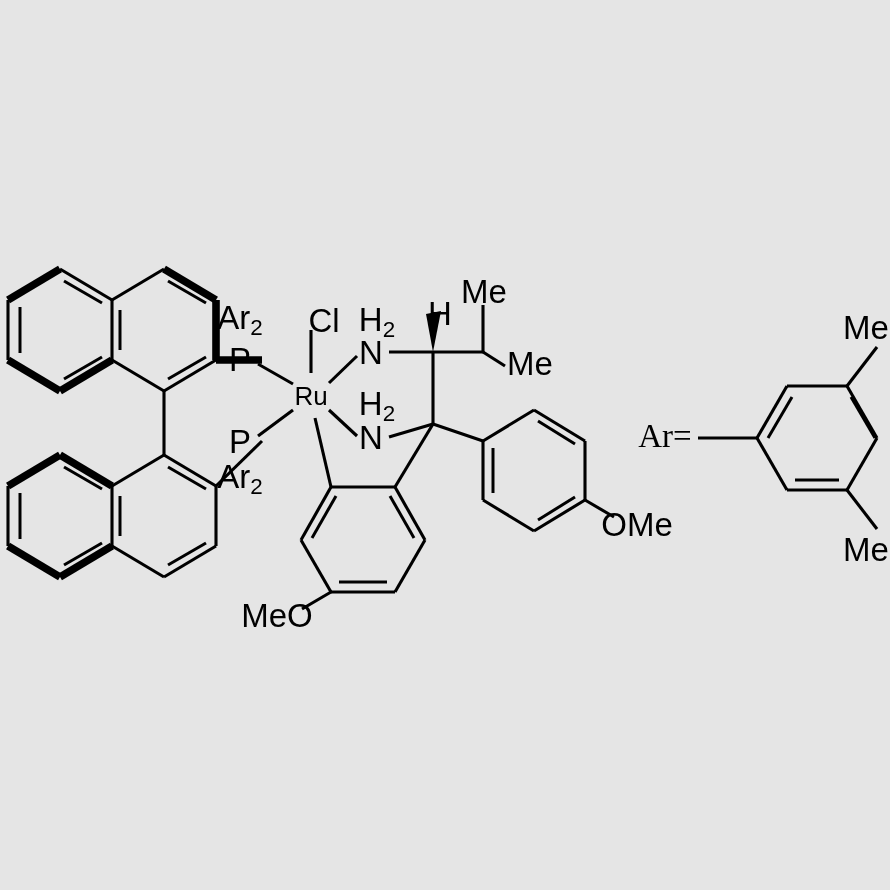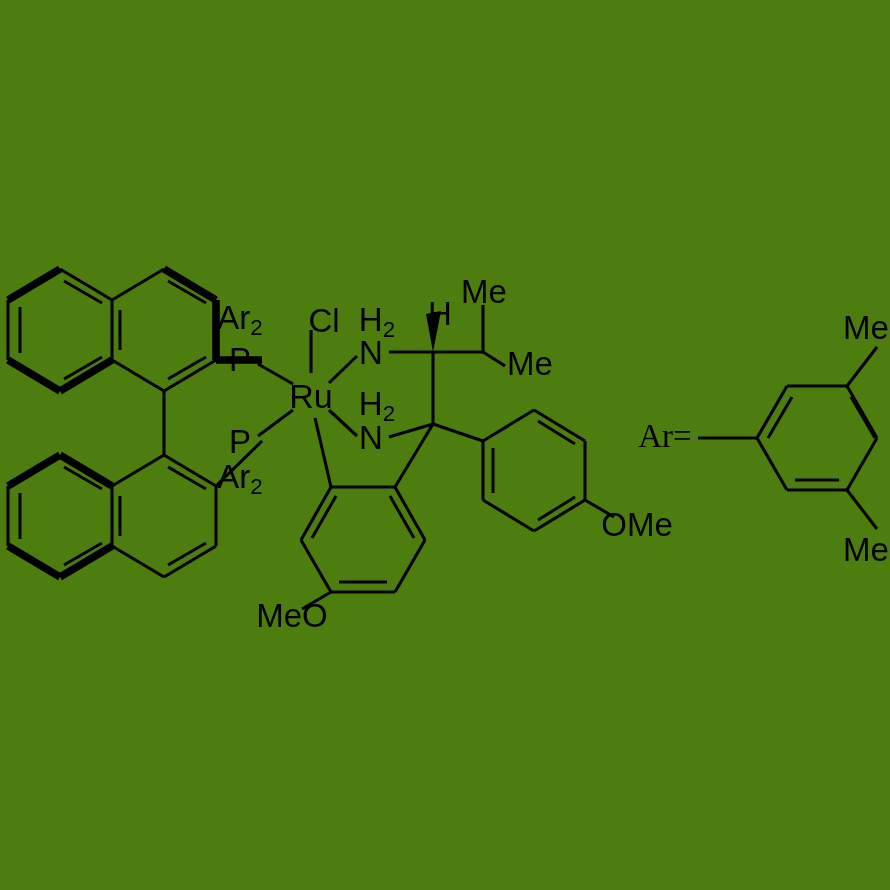--- a/index.html
+++ b/index.html
@@ -5,21 +5,21 @@
 <style>
   html, body {
     margin: 0;
     padding: 0;
     background: #ffffff;
   }
   #canvas {
     position: relative;
     width: 890px;
     height: 890px;
-    background: #4d7c0f;
+    background: #e5e5e5;
     font-family: "Liberation Sans", sans-serif;
   }
   svg.structure {
     position: absolute;
     left: 0;
     top: 0;
     width: 890px;
     height: 890px;
     display: block;
   }
@@ -218,21 +218,21 @@
   <div class="label-box label-center" style="left:240px; top:359px;">P</div>
 
   <div class="label-box label-center" style="left:240px; top:441px;">P</div>
 
   <div class="label-box label-center" style="left:240px; top:479px;">
     <span>Ar</span><sub>2</sub>
   </div>
 
   <div class="label-box label-center" style="left:324px; top:320px;">Cl</div>
 
-  <div class="label-box label-center" style="left:311px; top:396px; font-size:34px;">Ru</div>
+  <div class="label-box label-center" style="left:311px; top:396px; font-size:26px;">Ru</div>
 
   <div class="label-box label-center" style="left:377px; top:322px;">
     <span>H</span><sub>2</sub>
   </div>
 
   <div class="label-box label-center" style="left:371px; top:352px;">N</div>
 
   <div class="label-box label-center" style="left:377px; top:406px;">
     <span>H</span><sub>2</sub>
   </div>
@@ -240,21 +240,21 @@
   <div class="label-box label-center" style="left:371px; top:437px;">N</div>
 
   <div class="label-box label-center" style="left:440px; top:313px;">H</div>
 
   <div class="label-box label-center" style="left:484px; top:291px;">Me</div>
 
   <div class="label-box label-center" style="left:530px; top:363px;">Me</div>
 
   <div class="label-box label-center" style="left:637px; top:524px;">OMe</div>
 
-  <div class="label-box label-center" style="left:292px; top:615px;">MeO</div>
+  <div class="label-box label-center" style="left:277px; top:615px;">MeO</div>
 
   <div class="label-box label-center" style="left:665px; top:436px;font-family:Liberation Serif, serif;">
     <span>Ar</span><span>=</span>
   </div>
 
   <div class="label-box label-center" style="left:866px; top:327px;">Me</div>
 
   <div class="label-box label-center" style="left:866px; top:549px;">Me</div>
 
 </div>

